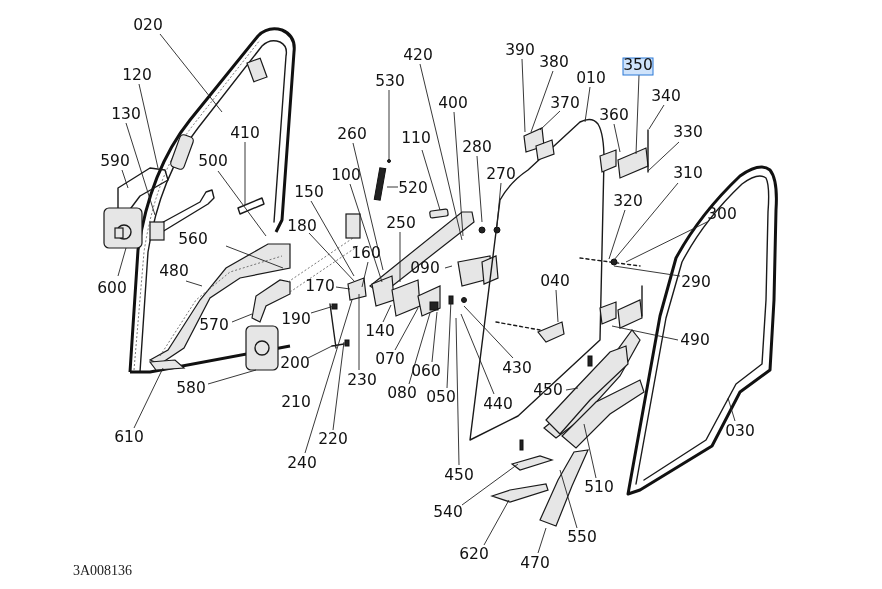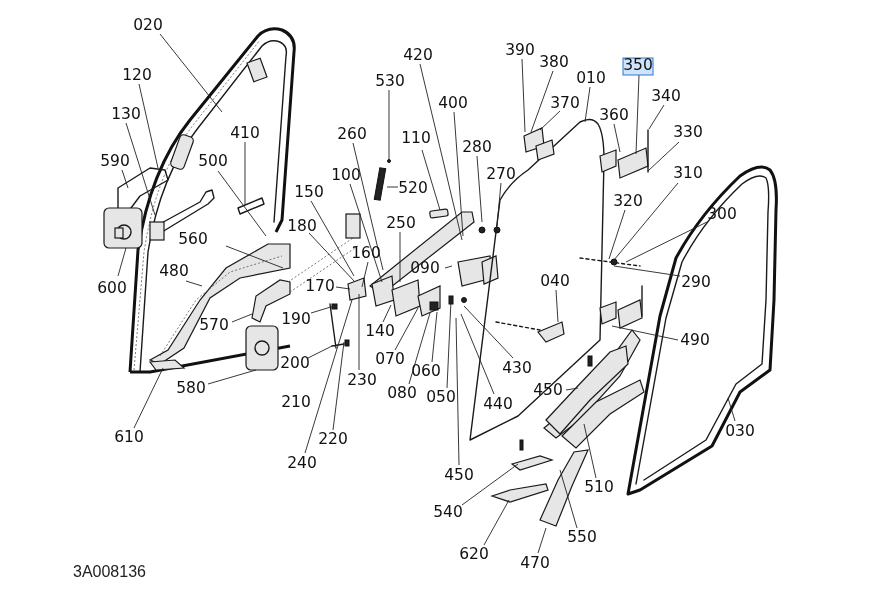--- a/index.html
+++ b/index.html
@@ -7,22 +7,22 @@
          font-family: "DejaVu Sans", sans-serif; }
   #diagram { position: absolute; left: 0; top: 0; width: 882px; height: 589px; }
   .part { fill: none; stroke: #1a1a1a; stroke-width: 1.4; stroke-linejoin: round; stroke-linecap: round; }
   .part-thick { fill: none; stroke: #111; stroke-width: 3; stroke-linejoin: round; }
   .part-fill { fill: #e6e6e6; stroke: #1a1a1a; stroke-width: 1.2; }
   .part-dark { fill: #222; stroke: #111; stroke-width: 1; }
   .hatch { fill: none; stroke: #555; stroke-width: 0.8; stroke-dasharray: 2 2; }
   .leader { stroke: #222; stroke-width: 0.9; fill: none; }
   .callout { font-family: "DejaVu Sans", sans-serif; font-size: 15.5px; fill: #111; }
   .callout-hl-bg { fill: #cfe3fb; stroke: #2b78d6; stroke-width: 1; }
-  .drawing-id { position: absolute; left: 73px; top: 563px; font-size: 16px; color: #222;
-                font-family: Liberation Sans, sans-serif; }
+  .drawing-id { position: absolute; left: 73px; top: 563px; font-size: 14px; color: #222;
+                font-family: Liberation Serif, serif; }
 </style>
 </head>
 <body>
 
 <svg id="diagram" viewBox="0 0 882 589" xmlns="http://www.w3.org/2000/svg">
 
   <g>
     <path class="part-thick" d="M130,372 L138,250 Q150,170 190,120 L258,36 Q268,26 282,30 Q296,36 294,52 L282,220 L276,232"></path>
     <path class="part" d="M140,372 L148,252 Q160,176 198,128 L262,46 Q270,38 280,42 Q288,46 286,56 L274,222"></path>
     <path class="part-thick" d="M130,372 L150,372 L290,346"></path>

